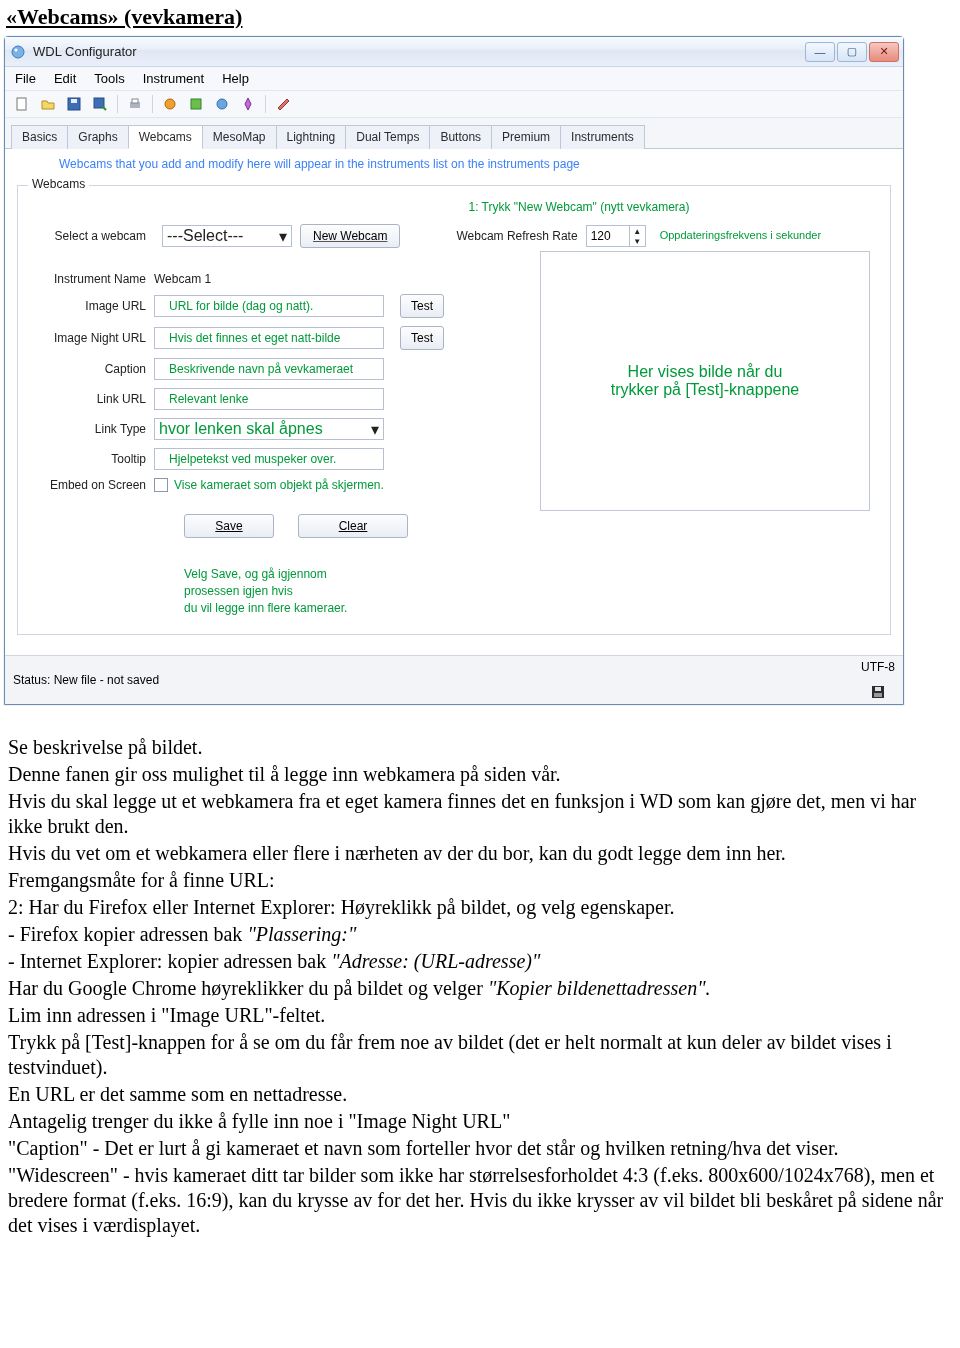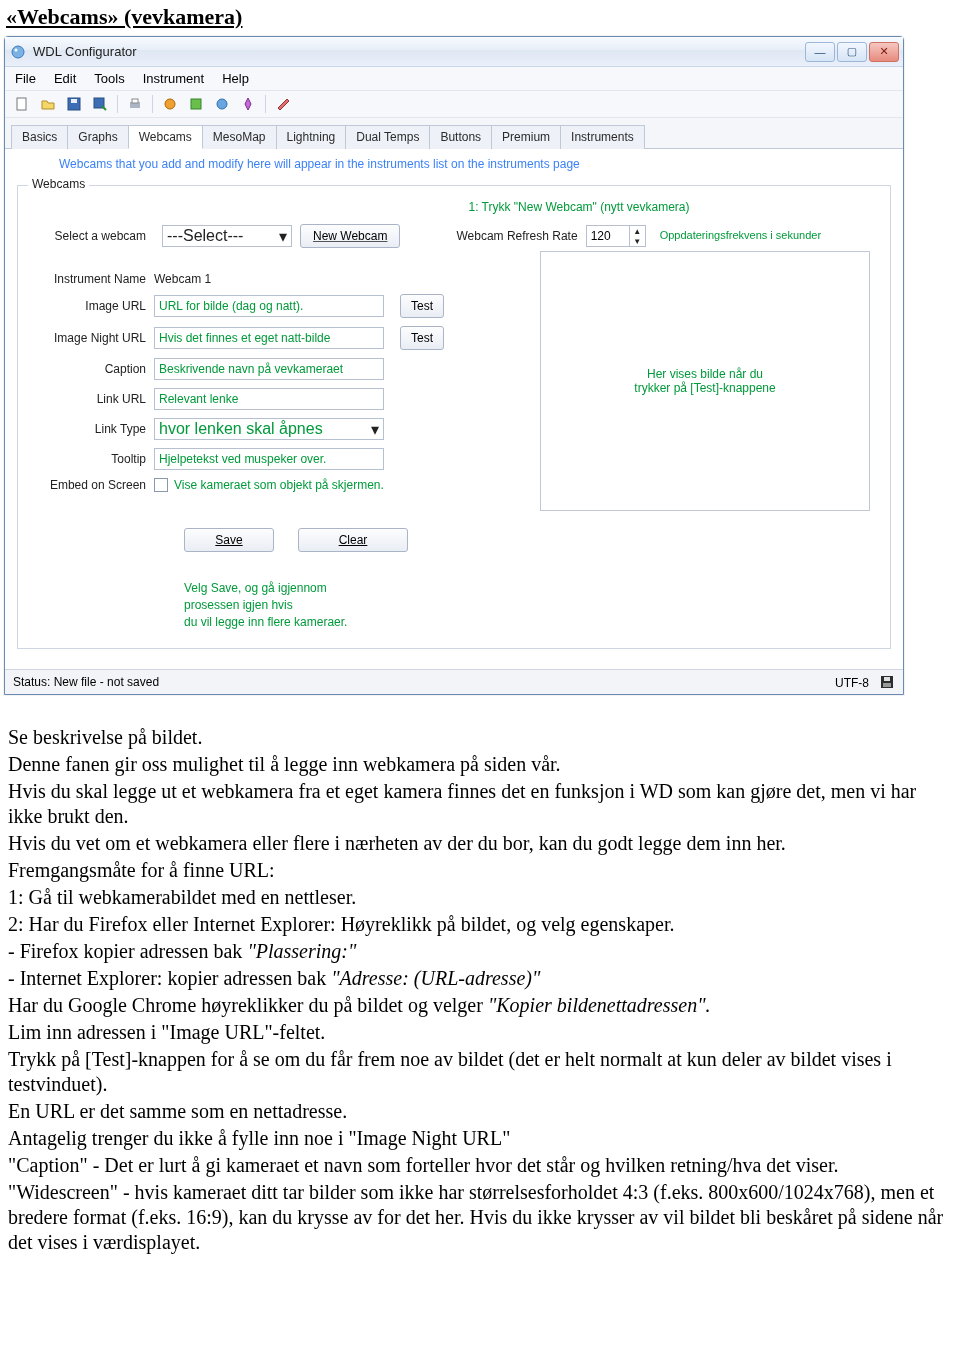--- a/index.html
+++ b/index.html
@@ -108,21 +108,21 @@
     min-height: 420px;
   }
   .group-legend {
     position: absolute; top: -9px; left: 10px;
     background: #fff; padding: 0 4px; font-size: 12px;
   }
   .green { color: #009a3a; }
   .row { display: flex; align-items: center; margin-bottom: 8px; }
   .lbl { width: 120px; text-align: right; padding-right: 8px; font-size: 12px; color:#222; }
   .ctrl-input {
-    border: 1px solid #b6c0d0; height: 22px; padding: 2px 4px; font-size: 12px;
+    border: 1px solid #b6c0d0; height: 22px; padding: 2px 14px; font-size: 12px;
     background:#fff;
   }
   .ctrl-input.green-text { color:#009a3a; }
   .select { width: 130px; height:22px; border:1px solid #b6c0d0; background:#fff; display:flex; align-items:center; justify-content:space-between; padding:0 4px; font-size:16px;}
   .btn {
     height: 24px; padding: 0 12px; font-size: 12px;
     border: 1px solid #a9b4c6;
     background: linear-gradient(#fdfdfe,#e9edf4);
     border-radius: 3px;
     display: inline-flex; align-items: center; justify-content: center;
@@ -130,33 +130,33 @@
   .spin { height:22px; display:inline-flex; border:1px solid #b6c0d0; }
   .spin input { border:none; width:42px; text-align:left; padding:0 4px; font-size:12px;}
   .spin .arrows { width:16px; display:flex; flex-direction:column; border-left:1px solid #b6c0d0;}
   .spin .arrows span{flex:1; display:flex; align-items:center; justify-content:center; font-size:8px; }
   .preview-pane {
     border: 1px solid #c0c8d6;
     width: 330px; height: 260px;
     position: absolute; right: 20px; top: 65px;
     display: flex; align-items: center; justify-content: center;
     text-align: center;
-    font-size: 12px;
+    font-size: 16px;
   }
   .topline { color:#009a3a; font-size:12px; text-align:center; margin-bottom:10px; padding-left:250px;}
   .checkbox { width:14px; height:14px; border:1px solid #8a97ac; display:inline-block; margin-right:6px; vertical-align:middle;}
   .save-note { color:#009a3a; font-size:12px; margin-top:28px; max-width:350px; line-height:1.4; padding-left:150px;}
   .statusbar {
     display:flex; justify-content:space-between; align-items:center;
     border-top:1px solid #cfd6e2;
     background:#f2f4f8;
     padding:4px 8px;
     font-size:12px;
   }
-  .statusbar .right { display:flex; gap:10px; align-items:flex-end;}
+  .statusbar .right { display:flex; gap:10px; align-items:center;flex-direction:column;}
   .floppy { width:16px; height:16px; }
   
   .body-text {
     font-family: "Times New Roman", serif;
     font-size: 20px;
     line-height: 1.25;
     margin: 0 8px;
     max-width: 940px;
   }
   .body-text p { margin: 0 0 2px 0; }
@@ -332,21 +332,21 @@
       <div class="row">
         <span class="lbl">Tooltip</span>
         <input class="ctrl-input green-text" style="width: 230px;" value="Hjelpetekst ved muspeker over.">
       </div>
       <div class="row">
         <span class="lbl">Embed on Screen</span>
         <span class="checkbox"></span>
         <span class="green">Vise kameraet som objekt på skjermen.</span>
       </div>
 
-      <div class="row" style="margin-top:36px; padding-left:150px; gap:24px;">
+      <div class="row" style="margin-top:22px; padding-left:150px; gap:24px;">
         <button class="btn" style="width:90px; text-decoration:underline;">
             <span>Save</span>
           </button>
         <button class="btn" style="width:110px; text-decoration:underline;">
             <span>Clear</span>
           </button>
       </div>
 
       <div class="save-note">
         <span>Velg Save, og gå igjennom prosessen igjen hvis</span><br>
@@ -377,21 +377,20 @@
     </div>
   </div>
 </div>
 
 <div class="body-text">
   <p>Se beskrivelse på bildet.</p>
   <p>Denne fanen gir oss mulighet til å legge inn webkamera på siden vår.</p>
   <p>Hvis du skal legge ut et webkamera fra et eget kamera finnes det en funksjon i WD som kan gjøre det, men vi har ikke brukt den.</p>
   <p>Hvis du vet om et webkamera eller flere i nærheten av der du bor, kan du godt legge dem inn her.</p>
   <p>Fremgangsmåte for å finne URL:</p>
-  <p>1: Gå til webkamerabildet med en nettleser.</p>
   <p>2: Har du Firefox eller Internet Explorer: Høyreklikk på bildet, og velg egenskaper.</p>
   <p><span>- Firefox kopier adressen bak </span><span class="italic">"Plassering:"</span></p>
   <p><span>- Internet Explorer: kopier adressen bak </span><span class="italic">"Adresse: (URL-adresse)"</span></p>
   <p><span>Har du Google Chrome høyreklikker du på bildet og velger </span><span class="italic">"Kopier bildenettadressen".</span></p>
   <p>Lim inn adressen i "Image URL"-feltet.</p>
   <p>Trykk på [Test]-knappen for å se om du får frem noe av bildet (det er helt normalt at kun deler av bildet vises i testvinduet).</p>
   <p>En URL er det samme som en nettadresse.</p>
   <p>Antagelig trenger du ikke å fylle inn noe i "Image Night URL"</p>
   <p>"Caption" - Det er lurt å gi kameraet et navn som forteller hvor det står og hvilken retning/hva det viser.</p>
   <p>"Widescreen" - hvis kameraet ditt tar bilder som ikke har størrelsesforholdet 4:3 (f.eks. 800x600/1024x768), men et bredere format (f.eks. 16:9), kan du krysse av for det her. Hvis du ikke krysser av vil bildet bli beskåret på sidene når det vises i værdisplayet.</p>

